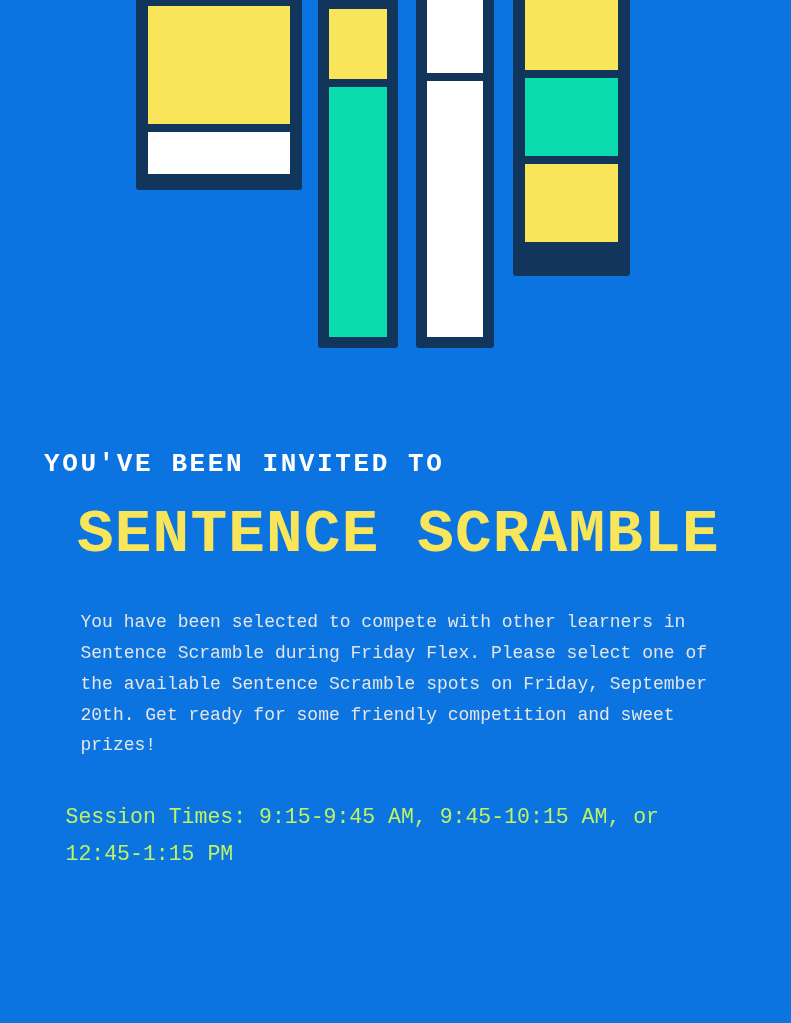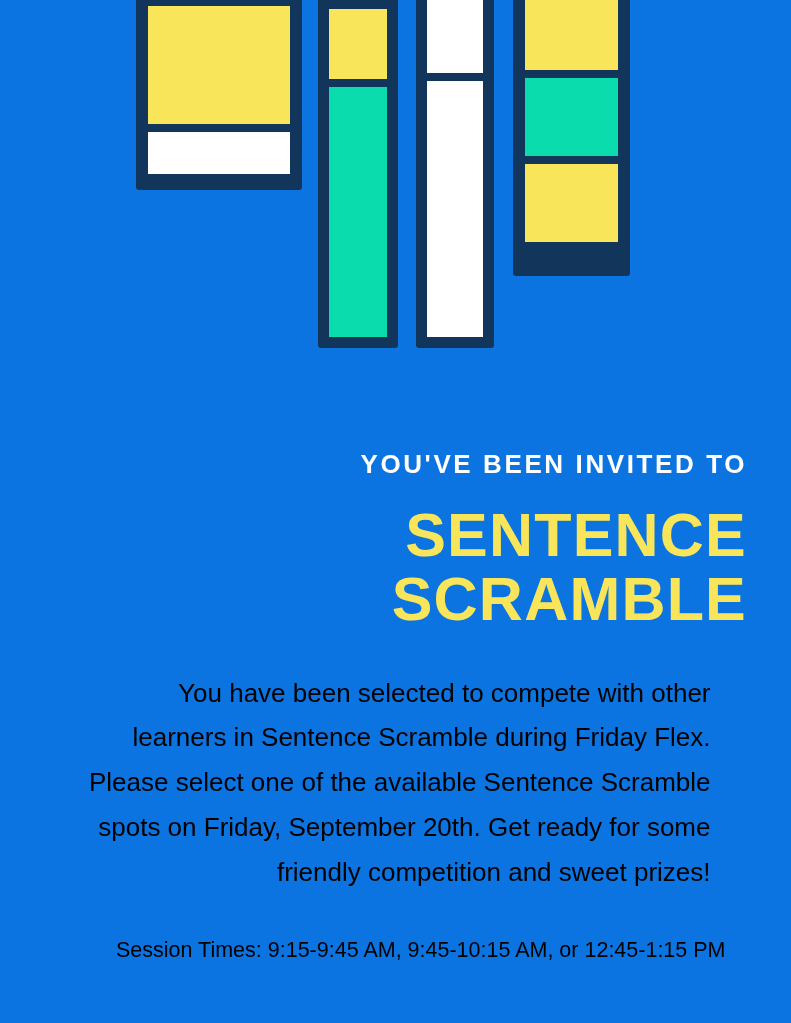--- a/index.html
+++ b/index.html
@@ -133,21 +133,22 @@
     left: 12px;
     top: 294px;
     width: 93px;
     height: 78px;
     background: #f8e559;
   }
 
   
   .content {
     padding: 0 44px;
-    text-align: right;
+    text-align: left;
+    font-family: Liberation Mono, monospace;
   }
 
   .kicker {
     margin-top: 98px;
     color: #ffffff;
     font-size: 26px;
     font-weight: bold;
     letter-spacing: 2.6px;
     line-height: 1.1;
   }
@@ -158,30 +159,30 @@
     font-size: 61px;
     font-weight: bold;
     letter-spacing: 1.2px;
     line-height: 1.05;
     margin-left: 33px;
   }
 
   .body-copy {
     margin: 40px auto 0;
     max-width: 630px;
-    color: #000000;
-    font-size: 26px;
+    color: #e5e5e5;
+    font-size: 18px;
     line-height: 1.72;
     font-weight: normal;
   }
 
   .session-times {
     margin: 38px auto 0;
     max-width: 660px;
-    color: #000000;
+    color: #bef264;
     font-size: 21.5px;
     line-height: 1.72;
   }
 
   .note {
     margin: 38px auto 0;
     max-width: 620px;
     color: #ffffff;
     font-size: 21.5px;
     line-height: 1.72;

